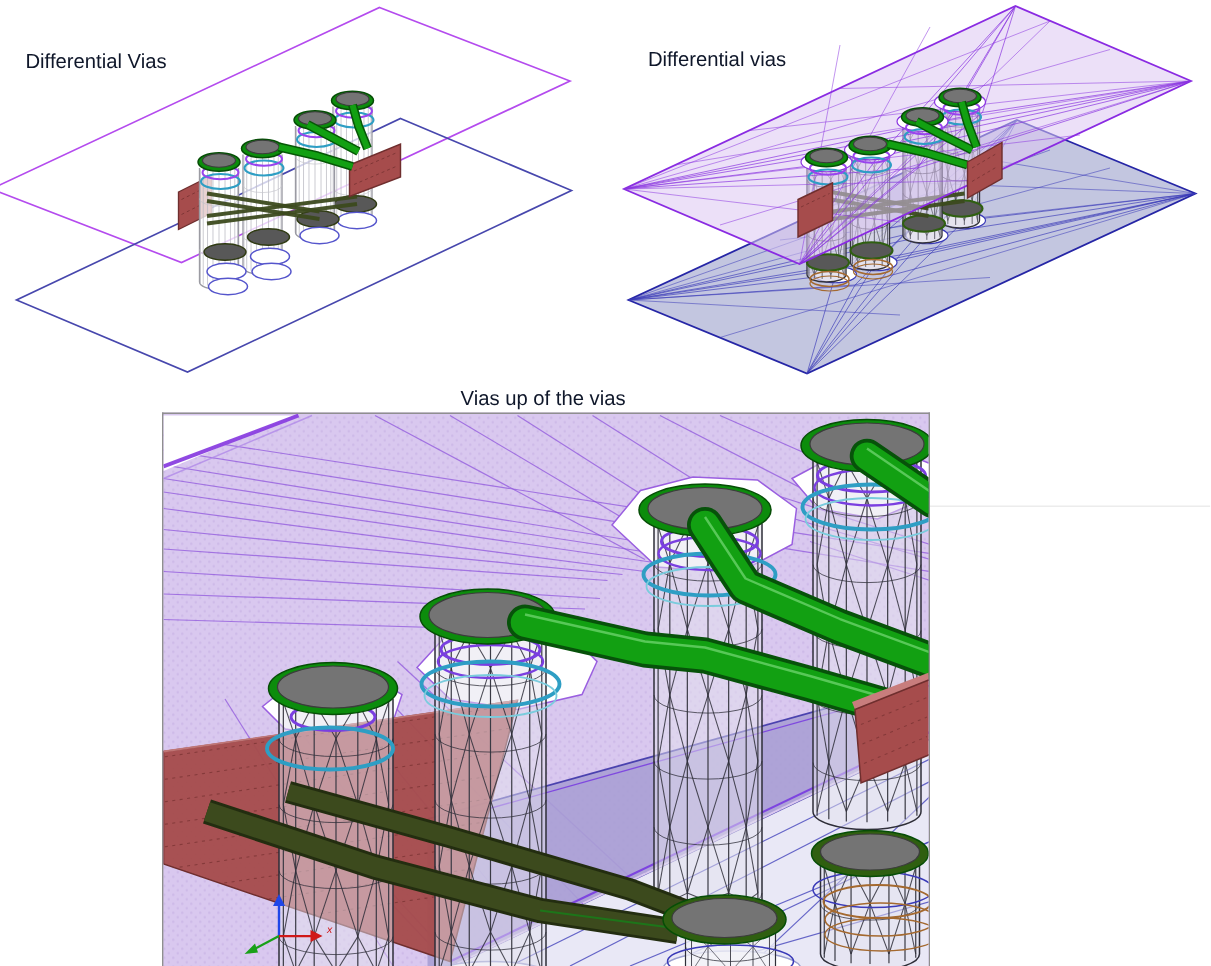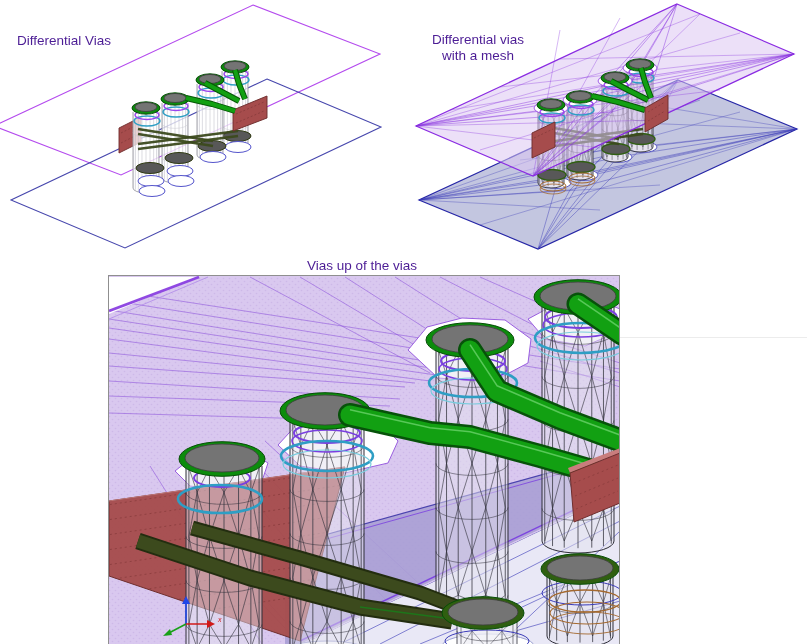--- a/index.html
+++ b/index.html
@@ -1,18 +1,18 @@
 <!DOCTYPE html>
 <html><head>
 <meta charset="utf-8">
 <style>
   html,body{margin:0;padding:0;background:#ffffff;}
   #stage{position:relative;width:807px;height:644px;overflow:hidden;background:#fff;
          font-family:"Liberation Sans", sans-serif;}
-  .cap{position:absolute;color:#4c1d95;font-size:13.5px;line-height:16px;white-space:nowrap;}
+  .cap{position:absolute;color:#0f172a;font-size:13.5px;line-height:16px;white-space:nowrap;}
   .cap.center{text-align:center;white-space:normal;width:150px;}
   #fig1,#fig2{position:absolute;top:0;}
   #fig1{left:0;}
   #fig2{left:400px;}
   #fig3wrap{position:absolute;left:108px;top:275px;width:510px;height:369px;
             border:1px solid #8f8f8f;border-bottom:none;box-sizing:content-box;background:#d9c8ef;}
   #divider{position:absolute;left:620px;top:337px;width:187px;height:0;border-top:1px solid #ececec;}
   svg{display:block;}
 </style>
 </head>
@@ -414,21 +414,20 @@
         <polygon points="645,108 668,95 668,119 645,132" fill="#a64c4c" stroke="#6f2e2e" stroke-width="0.95"></polygon>
         <line x1="648" y1="112" x2="665" y2="102" stroke="#6f2e2e" stroke-width="0.6" stroke-opacity="0.8" stroke-dasharray="2,2"></line>
         <line x1="648" y1="121" x2="665" y2="111" stroke="#6f2e2e" stroke-width="0.6" stroke-opacity="0.8" stroke-dasharray="2,2"></line>
       </g>
     </svg>
 
   <div class="cap" style="left:17px;top:33px;">Differential Vias</div>
 
   <div class="cap center" style="left:403px;top:32px;">
     <div>Differential vias</div>
-    <div>with a mesh</div>
   </div>
 
   <div class="cap" style="left:307px;top:258px;">Vias up of the vias</div>
 
   <div id="divider"></div>
 
   <div id="fig3wrap">
     <svg id="fig3" width="510" height="369" viewBox="109 276 510 367">
         <defs>
           <pattern id="dots" width="6" height="6" patternUnits="userSpaceOnUse">

